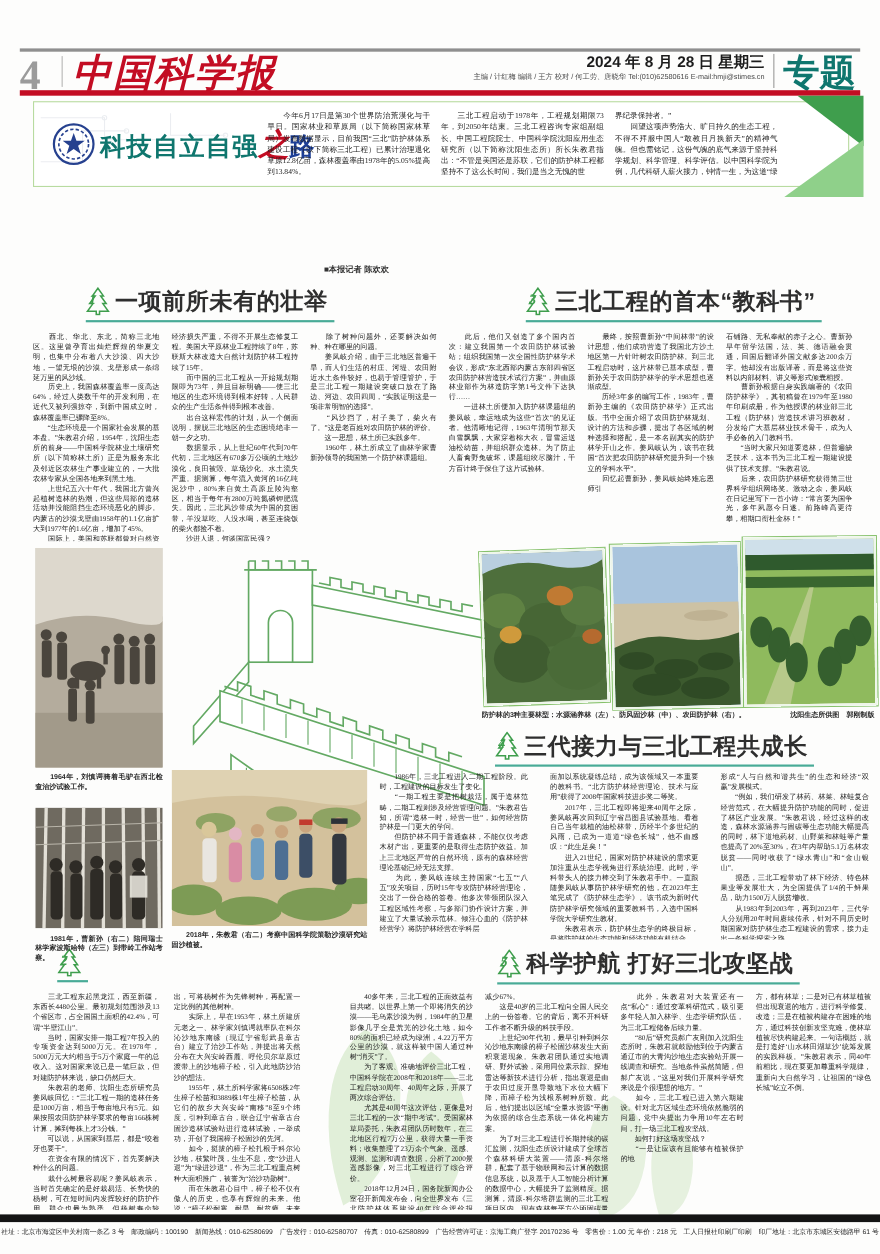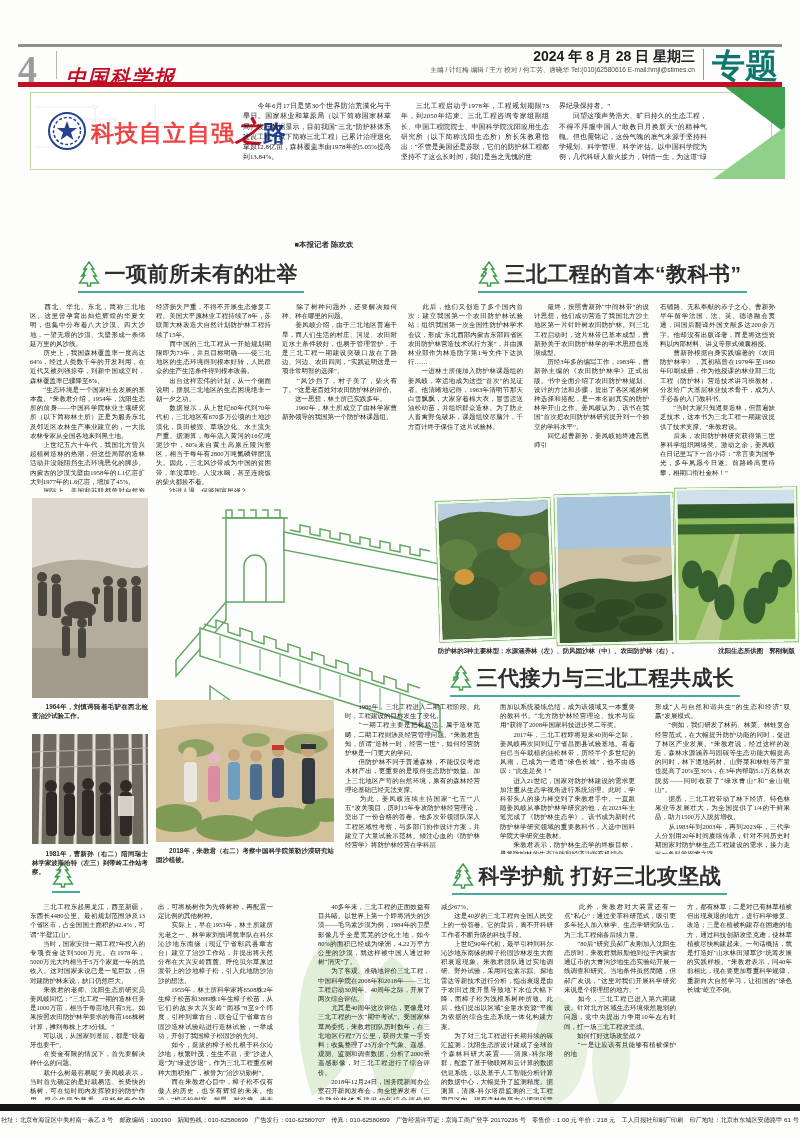--- a/index.html
+++ b/index.html
@@ -3,34 +3,34 @@
 <meta charset="utf-8">
 <style>
   html,body{margin:0;padding:0;background:#e9e9e9;}
   .page{position:relative;width:800px;height:1140px;background:#fdfdfc;margin:0 auto;
         font-family:"Liberation Sans",sans-serif;overflow:hidden;}
   
   .m-grayline{position:absolute;left:18px;top:44px;width:764px;height:3px;background:#8f8f8f;}
   .m-num{position:absolute;left:18px;top:47px;width:34px;font-size:38px;font-weight:bold;color:#9b9b9b;
          font-family:"Liberation Serif",serif;}
   .m-div1{position:absolute;left:56px;top:51px;width:1px;height:28px;background:#b5b5b5;}
-  .m-logo{position:absolute;left:66px;top:64px;font-size:20px;font-weight:900;color:#c30d23;
+  .m-logo{position:absolute;left:66px;top:43px;font-size:35px;font-weight:900;color:#c30d23;
           font-family:"Liberation Serif",serif;font-style:italic;letter-spacing:2px;}
   .m-date{position:absolute;left:380px;top:48px;width:315px;text-align:right;font-size:14px;
           font-weight:bold;color:#1c1c1c;}
   .m-staff{position:absolute;left:300px;top:66px;width:395px;text-align:right;font-size:6.6px;color:#4a4a4a;}
   .m-div2{position:absolute;left:703px;top:49px;width:1px;height:31px;background:#9a9a9a;}
   .m-section{position:absolute;left:712px;top:44px;width:80px;font-size:33px;font-weight:900;color:#0f766e;}
   .m-redline{position:absolute;left:18px;top:82px;width:764px;height:5px;background:#c30d23;}
   
   .banner{position:absolute;left:30px;top:92px;width:740px;height:76px;border:1px solid #b8dba0;background:#fff;}
   .b-circuit{position:absolute;left:4px;top:4px;opacity:.55;}
   .b-emblem{position:absolute;left:16px;top:18px;}
   .b-slogan{position:absolute;left:60px;top:20px;white-space:nowrap;}
-  .b-main{font-size:23px;font-weight:900;color:#ef4444;letter-spacing:1px;}
+  .b-main{font-size:23px;font-weight:900;color:#0f766e;letter-spacing:1px;}
   .b-zhi{font-size:28px;font-weight:bold;color:#c30d23;font-family:"Liberation Serif",serif;font-style:italic;}
   .b-lu{font-size:23px;font-weight:900;color:#1d3f96;}
   .bcol{position:absolute;top:8px;height:62px;width:148px;font-size:6.9px;line-height:10.3px;
         color:#222;text-align:justify;white-space:pre-line;overflow:hidden;
         font-family:"Liberation Serif",serif;}
   .b-fold1{position:absolute;right:-14px;top:-6px;width:0;height:0;
            border-top:46px solid #3f9e4d;border-left:60px solid transparent;}
   .b-fold2{position:absolute;right:-14px;bottom:-10px;width:0;height:0;
            border-bottom:52px solid #8fd08a;border-left:72px solid transparent;}
   

